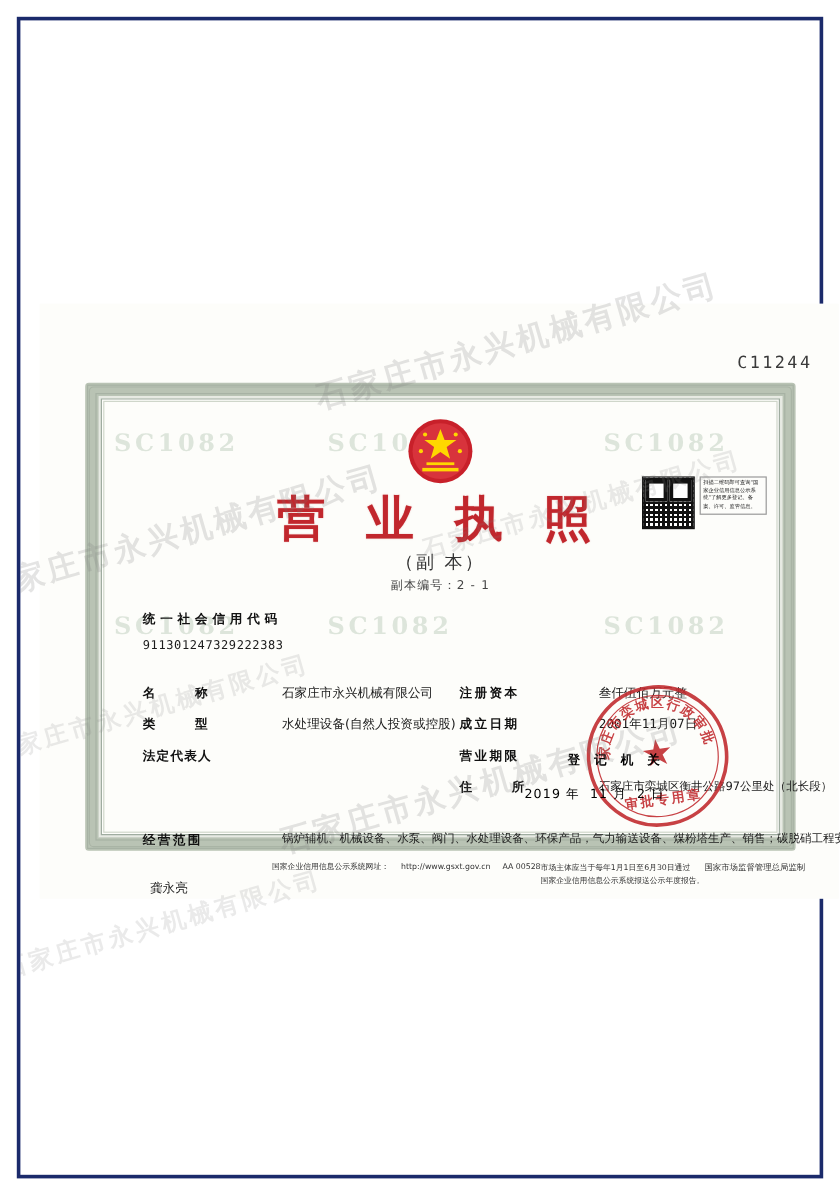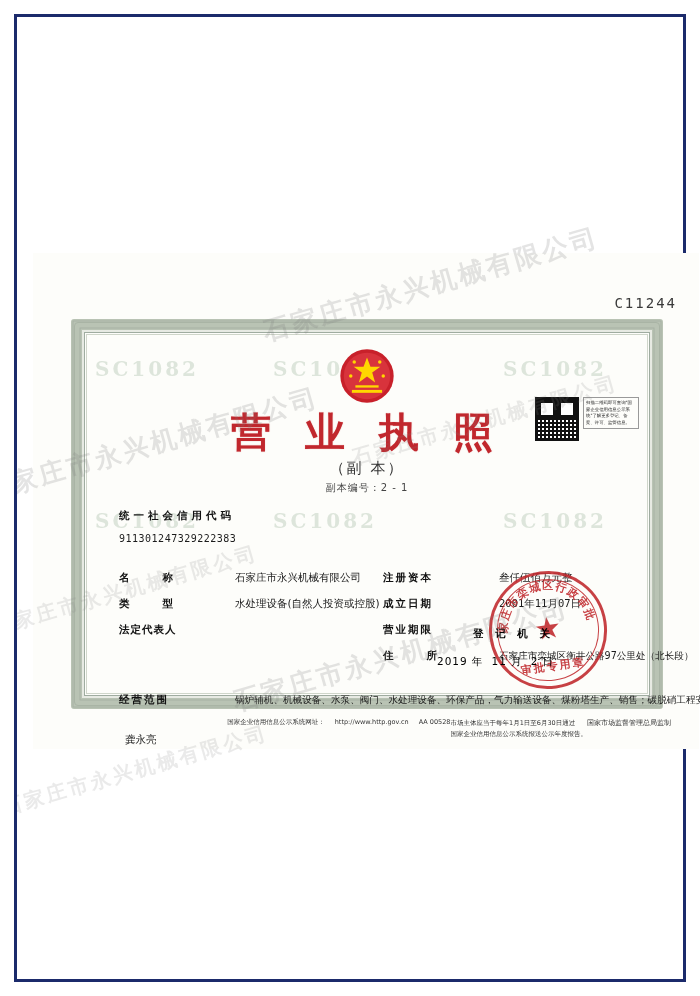--- a/index.html
+++ b/index.html
@@ -384,21 +384,21 @@
         <span>2019</span><span>年</span>
         <span>11</span><span>月</span>
         <span>2</span><span>日</span>
       </div>
 
     </div>
 
     <div class="footer">
       <div class="f-left">
         <span>国家企业信用信息公示系统网址：</span>
-        <span>http://www.http.gov.cn</span>
+        <span>http://www.gsxt.gov.cn</span>
         <span>AA 00528</span>
       </div>
       <div class="f-mid">
         <div>市场主体应当于每年1月1日至6月30日通过</div>
         <div>国家企业信用信息公示系统报送公示年度报告。</div>
       </div>
       <div class="f-right">国家市场监督管理总局监制</div>
     </div>
 
   </div>

